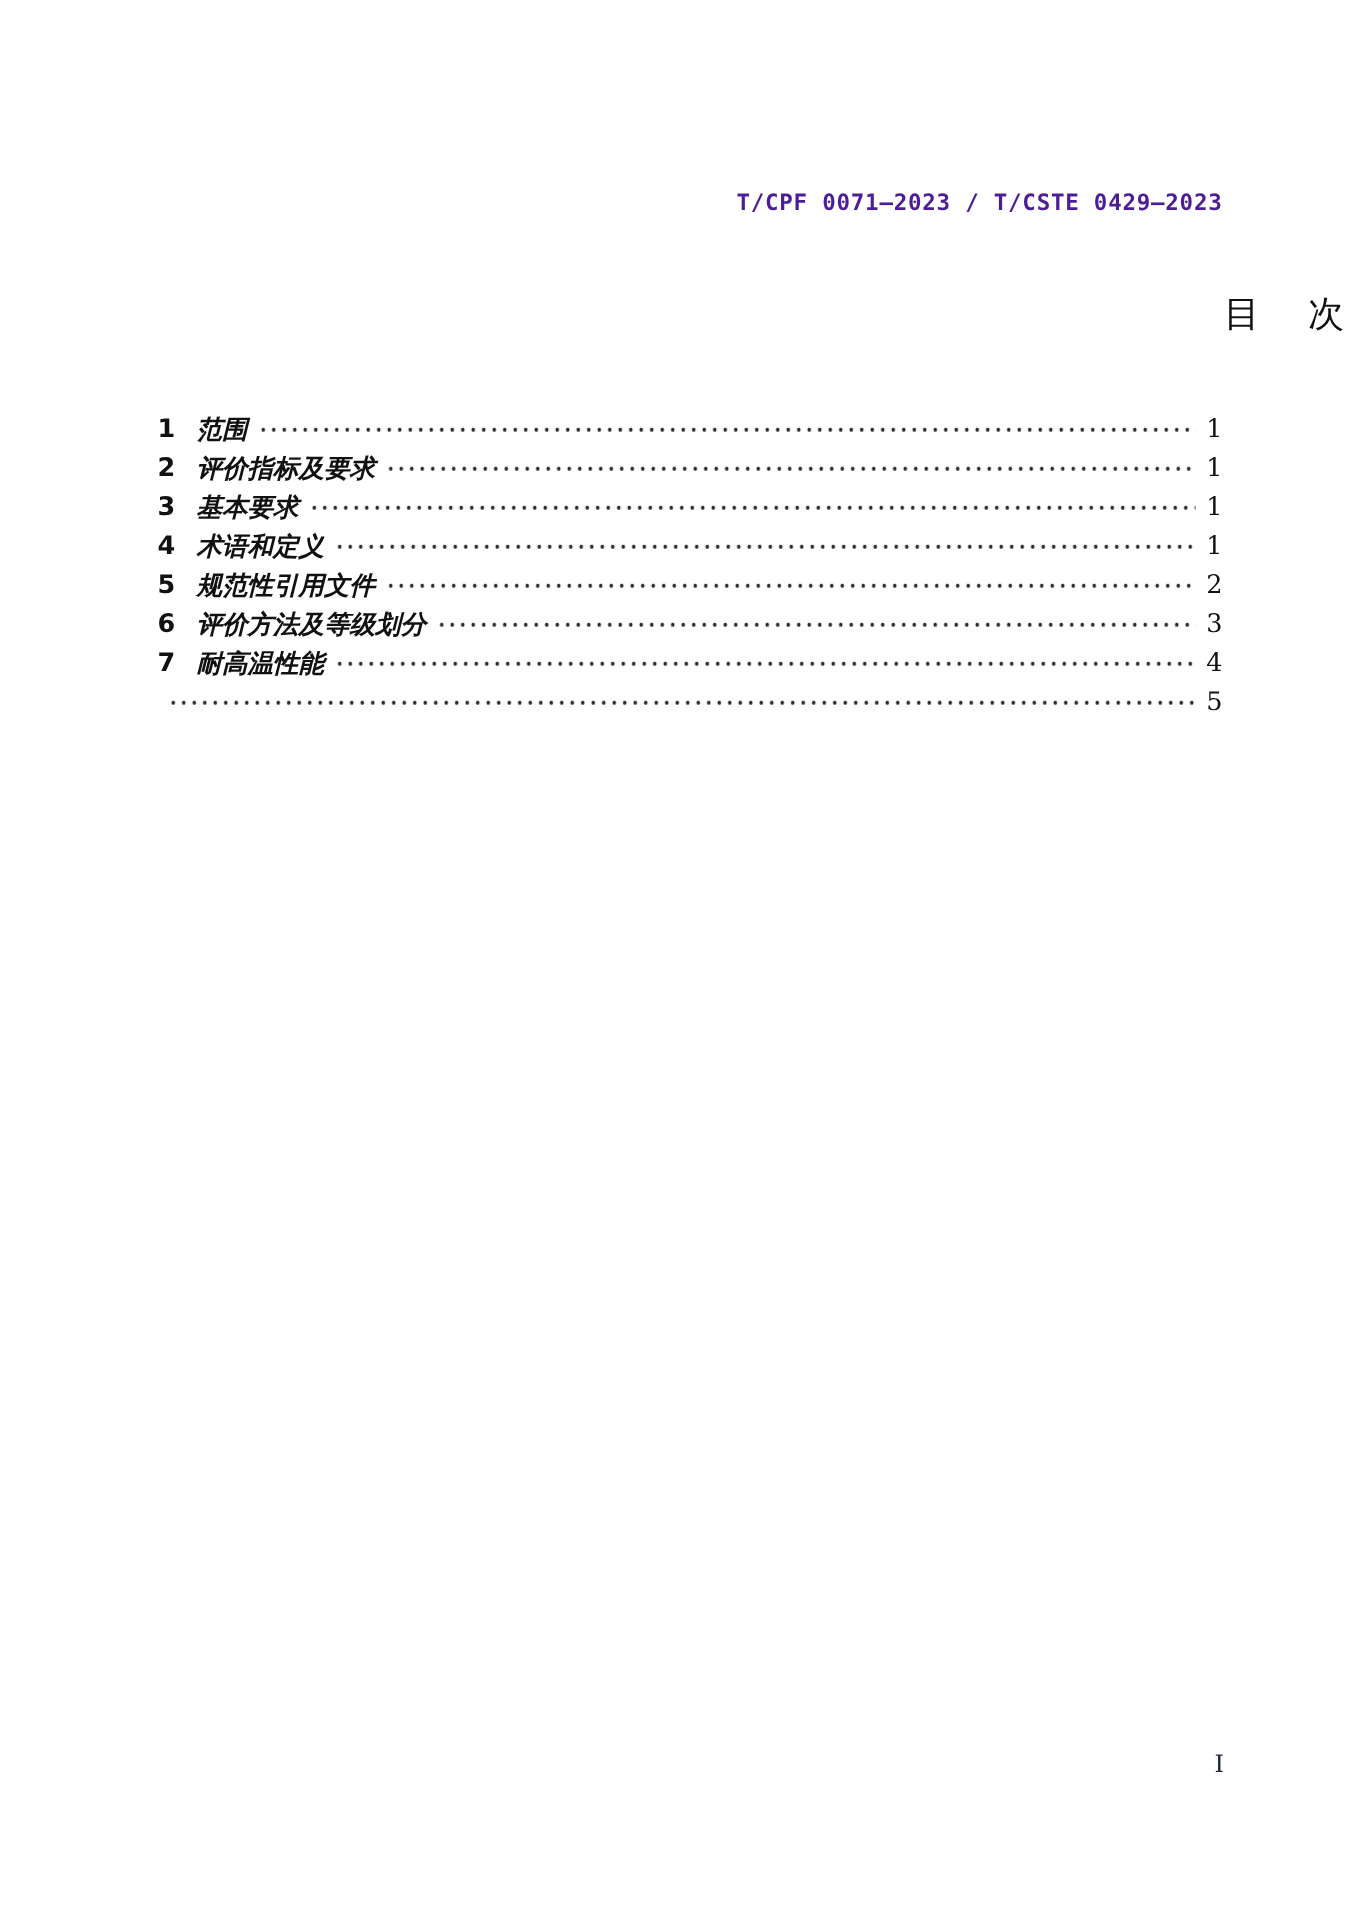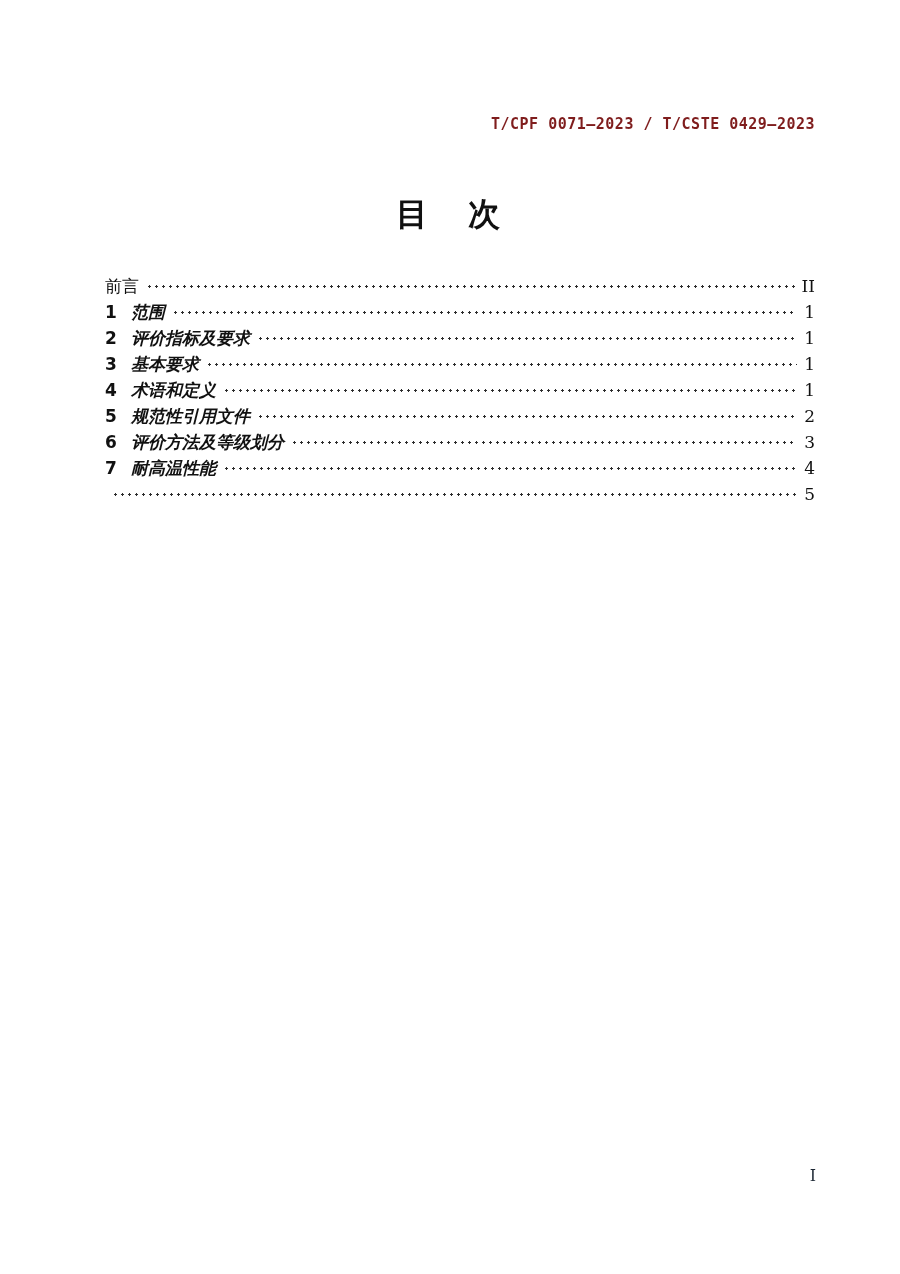--- a/index.html
+++ b/index.html
@@ -6,38 +6,38 @@
   html, body { width: 900px; height: 1274px; }
   body {
     position: relative;
     background: #ffffff;
     color: #111111;
     font-family: "DejaVu Serif", "Liberation Serif", serif;
     overflow: hidden;
   }
   .doc-header {
     position: absolute;
-    top: 115px;
+    top: 126px;
     right: 85px;
     font-family: "DejaVu Sans Mono", "Liberation Mono", monospace;
     font-weight: bold;
     font-size: 15px;
     letter-spacing: 0.5px;
-    color: #7f1d1d;
+    color: #4c1d95;
     white-space: nowrap;
   }
   .doc-title {
     position: absolute;
     top: 193px;
     left: 0;
     width: 100%;
-    text-align: center;
+    text-align: right;
     font-family: "DejaVu Sans", "Liberation Sans", sans-serif;
-    font-weight: bold;
-    font-size: 32px;
+    font-weight: normal;
+    font-size: 24px;
     letter-spacing: 4px;
     color: #101010;
   }
   .toc {
     position: absolute;
     top: 273px;
     left: 105px;
     right: 85px;
   }
   .toc-row {
@@ -92,25 +92,20 @@
 </style>
 </head>
 <body>
 
 <div class="doc-header">T/CPF 0071—2023 / T/CSTE 0429—2023</div>
 
 <div class="doc-title">目　次</div>
 
 <div class="toc">
 
-  <div class="toc-row">
-    <span class="toc-label song">前言</span>
-    <span class="dot-leader"></span>
-    <span class="toc-page">II</span>
-  </div>
 
   <div class="toc-row">
     <span class="toc-num">1</span>
     <span class="toc-label hei">范围</span>
     <span class="dot-leader"></span>
     <span class="toc-page">1</span>
   </div>
 
   <div class="toc-row">
     <span class="toc-num">2</span>

